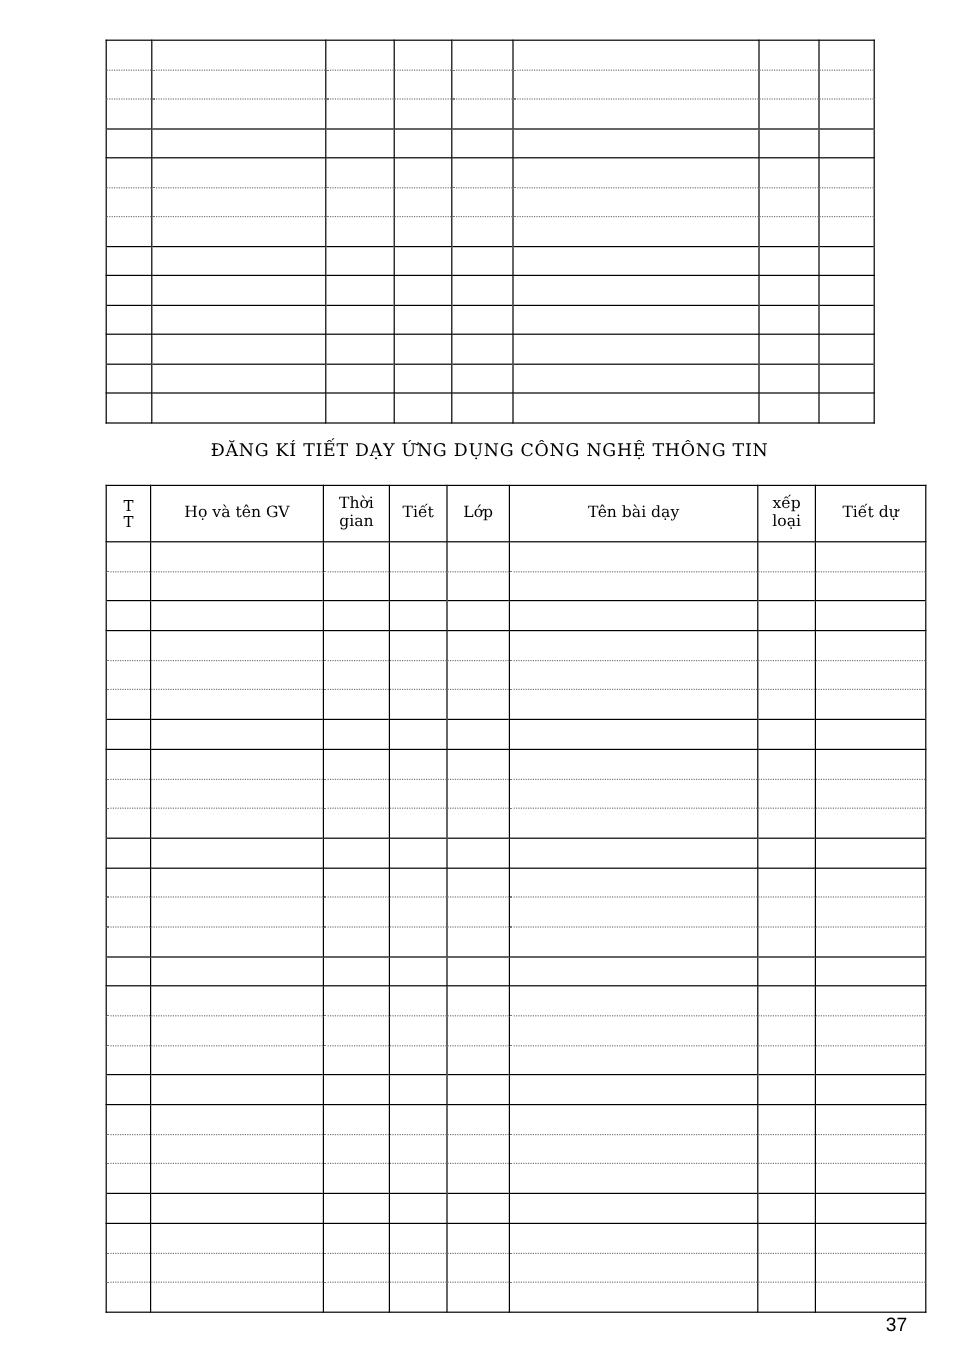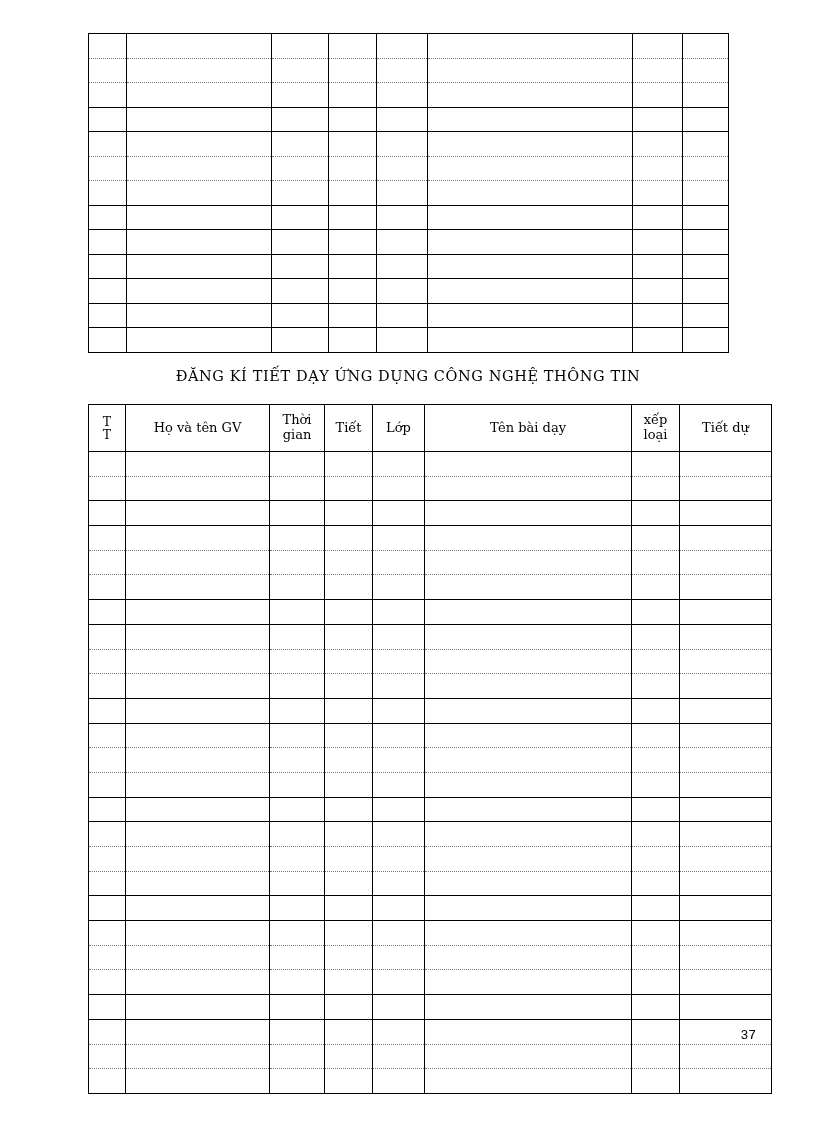--- a/index.html
+++ b/index.html
@@ -95,23 +95,23 @@
   .table-main tbody tr.solid-row td {
     border-top: 1px solid #000;
     border-bottom: 1px solid #000;
   }
   .table-main tbody tr:first-child td { border-top: 1px solid #000; }
   .table-main tbody tr:last-child td { border-bottom: 1px solid #000; }
 
   .page-number {
     position: absolute;
     right: 60px;
-    top: 1028px;
-    font-size: 13px;
-    font-family: Liberation Mono, monospace;
+    top: 1096px;
+    font-size: 16px;
+    font-family: Liberation Sans, sans-serif;
   }
 </style>
 </head>
 <body>
 
 <div class="page">
 
   <table class="table-top">
     <colgroup id="top-colgroup">
         <col style="width: 38px;">

